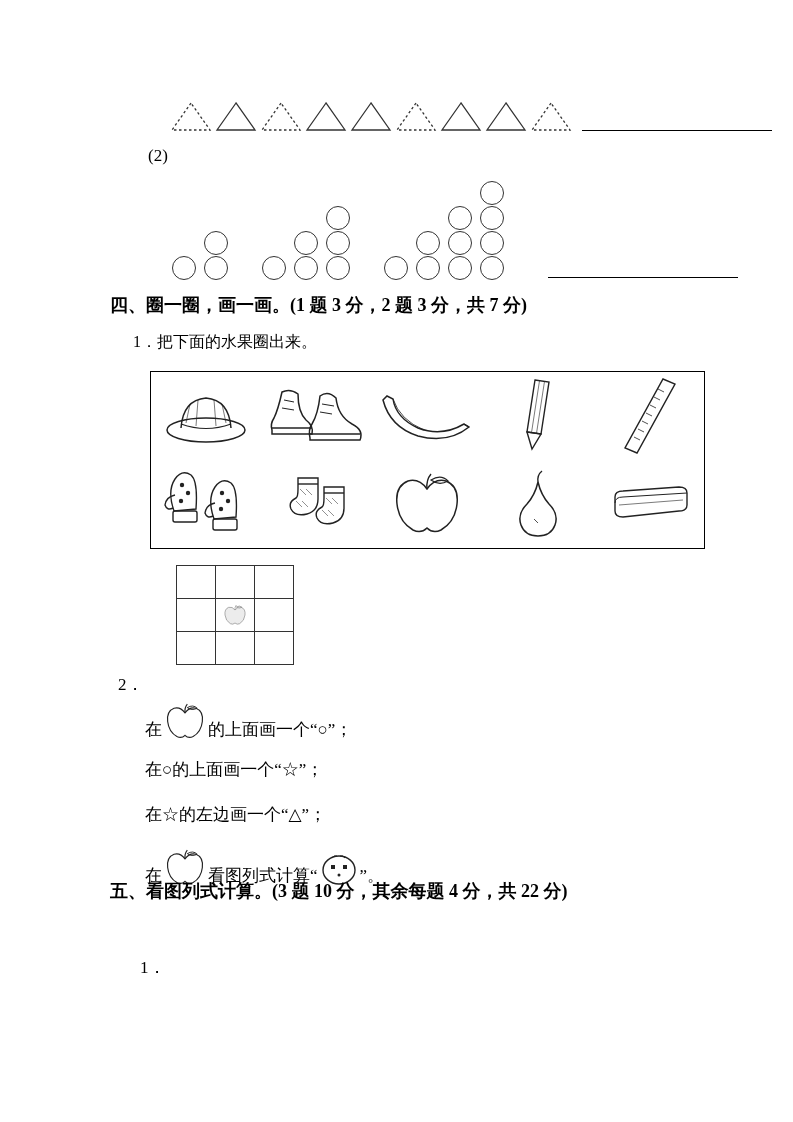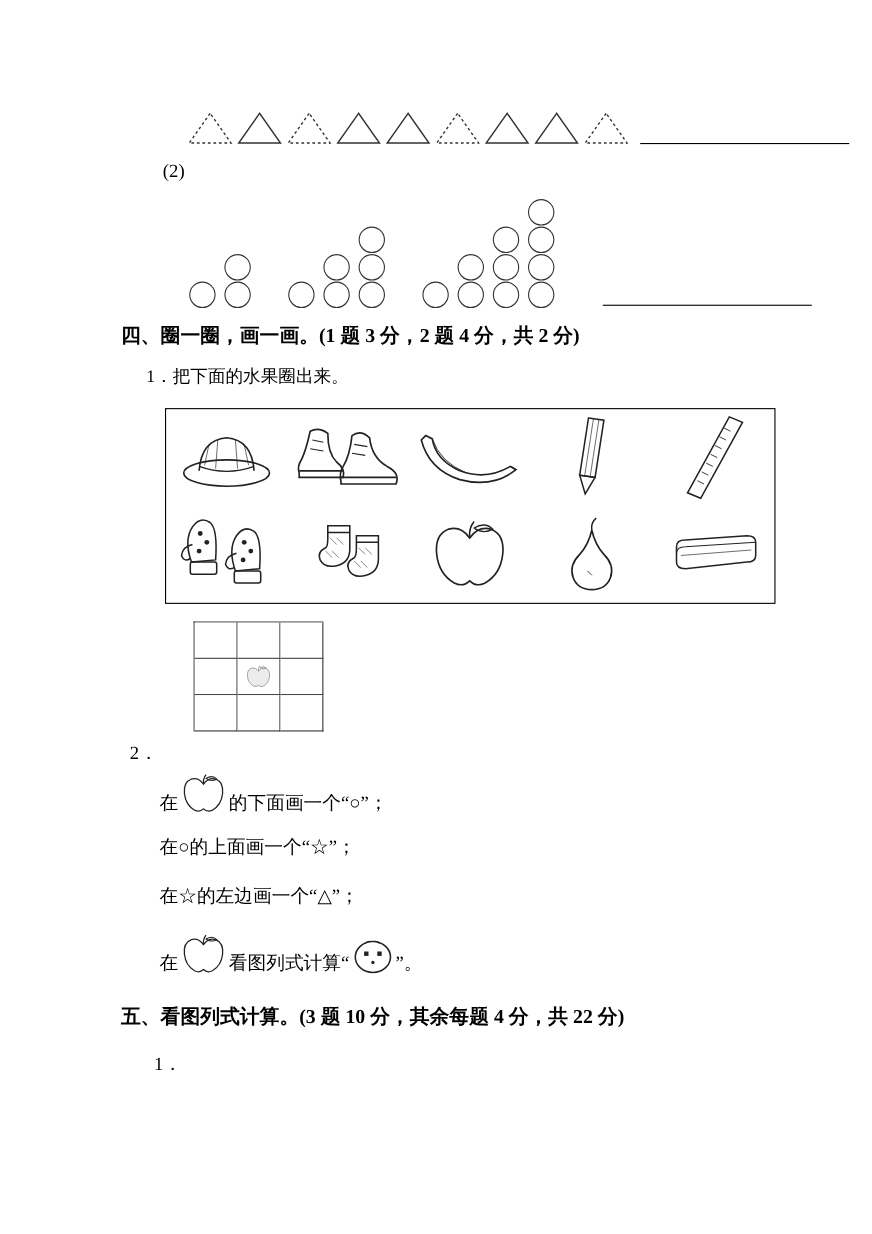--- a/index.html
+++ b/index.html
@@ -14,21 +14,21 @@
   .part2 { position: absolute; left: 148px; top: 146px; font-size: 17px; }
   .circle-row { position: absolute; left: 172px; top: 181px; display: flex; align-items: flex-end; }
   .circle-row .shapes { display: flex; align-items: flex-end; }
   .cluster { display: flex; align-items: flex-end; gap: 8px; margin-right: 34px; }
   .ccol { display: flex; flex-direction: column; gap: 1px; }
   .pcircle { width: 24px; height: 24px; border: 1.5px solid #333; border-radius: 50%; background: #fff; }
 
   
   .heading { position: absolute; font-weight: bold; font-size: 18px; }
   .sec4 { left: 110px; top: 293px; }
-  .sec5 { left: 110px; top: 912px; }
+  .sec5 { left: 110px; top: 879px; }
   .q1text { position: absolute; left: 133px; top: 332px; font-size: 16px; }
 
   
   .fruit-box { position: absolute; left: 150px; top: 371px; width: 555px; height: 178px;
                border: 1.5px solid #000; display: grid;
                grid-template-columns: repeat(5, 1fr); grid-template-rows: 1fr 1fr;
                align-items: center; justify-items: center; background: #fff; }
   .fruit-cell { display: flex; align-items: center; justify-content: center; }
 
   
@@ -133,21 +133,21 @@
             <div class="pcircle"></div>
             <div class="pcircle"></div>
             <div class="pcircle"></div>
             <div class="pcircle"></div>
           </div>
         </div>
       </div>
     <span class="answer-line"></span>
   </div>
 
-  <div class="heading sec4">四、圈一圈，画一画。(1 题 3 分，2 题 4 分，共 2 分)</div>
+  <div class="heading sec4">四、圈一圈，画一画。(1 题 3 分，2 题 3 分，共 7 分)</div>
 
   <div class="q1text">1．把下面的水果圈出来。</div>
 
   <div class="fruit-box">
 
     <div class="fruit-cell">
       <svg width="85" height="58" viewBox="0 0 85 58">
         <g fill="none" stroke="#222" stroke-width="1.5">
           <ellipse cx="42" cy="43" rx="39" ry="12"></ellipse>
           <path d="M17 41 Q19 13 42 11 Q65 13 67 41"></path>
@@ -303,21 +303,21 @@
 
   <div class="q2label">2．</div>
 
   <div class="q2line l1">
     <span>在</span>
     <svg width="42" height="37" viewBox="0 0 72 64">
       <path d="M36 17 Q28 6 17 9 Q4 14 6 32 Q8 50 22 58 Q30 62 36 56 Q42 62 50 58 Q64 50 66 32 Q68 14 55 9 Q44 6 36 17 Z" fill="none" stroke="#222" stroke-width="2"></path>
       <path d="M36 17 Q35 8 40 2" fill="none" stroke="#222" stroke-width="2"></path>
       <path d="M40 8 Q50 2 57 9 Q48 14 40 8 Z" fill="none" stroke="#222" stroke-width="1.6"></path>
     </svg>
-    <span>的下面画一个“○”；</span>
+    <span>的上面画一个“○”；</span>
   </div>
 
   <div class="q2line l2">
     <span>在○的上面画一个“☆”；</span>
   </div>
 
   <div class="q2line l3">
     <span>在☆的左边画一个“△”；</span>
   </div>
 

